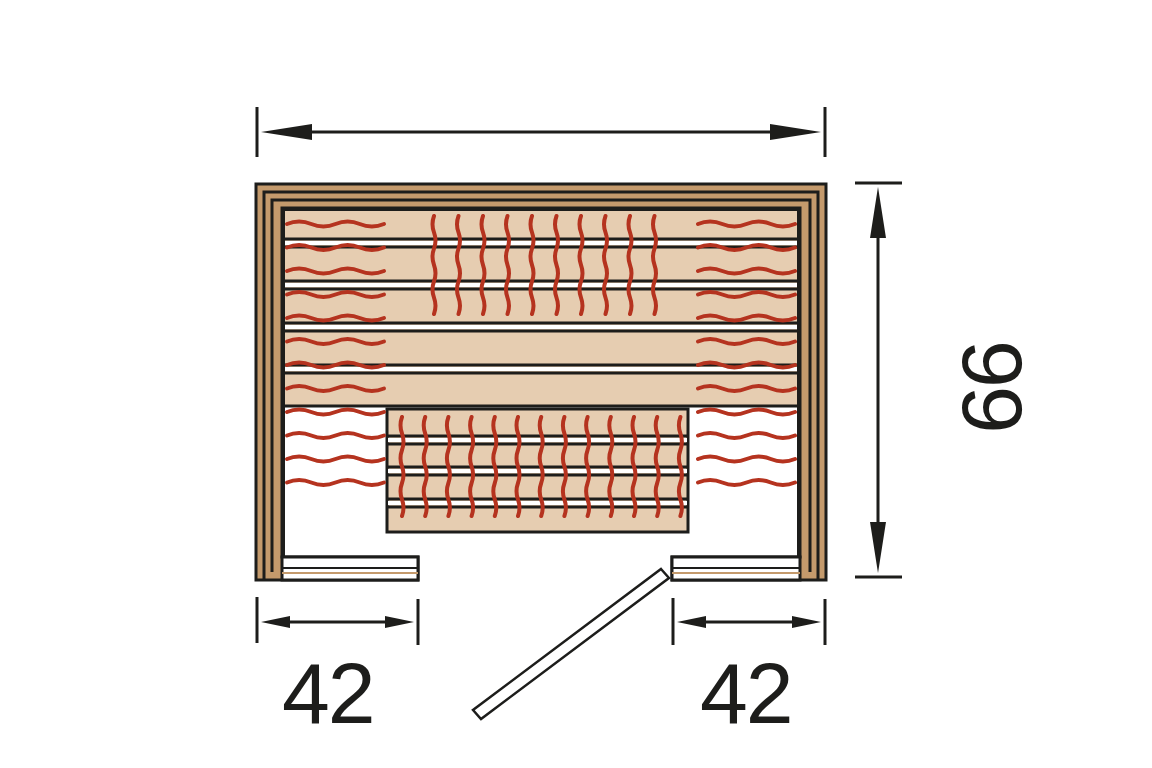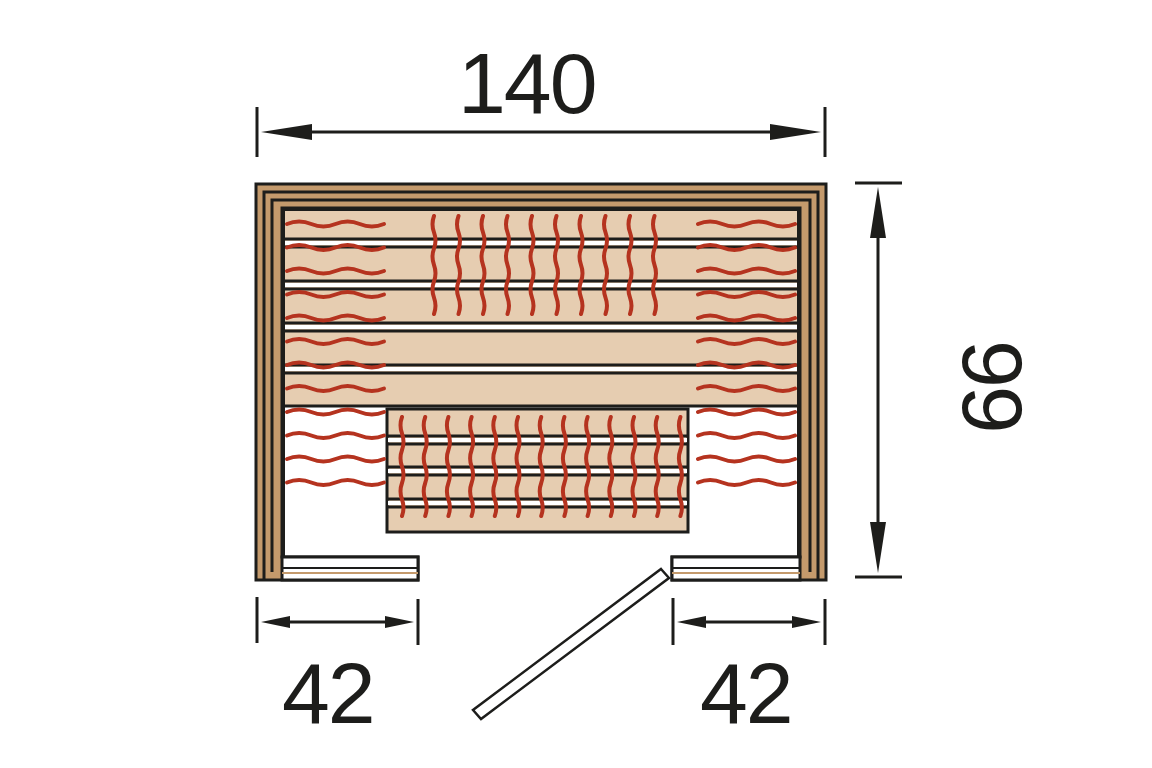--- a/index.html
+++ b/index.html
@@ -169,17 +169,16 @@
         <path d="M634,417 Q631,425.25 634,433.5 Q637,441.75 634,450 Q631,458.25 634,466.5 Q637,474.75 634,483 Q631,491.25 634,499.5 Q637,507.75 634,516"></path>
         <path d="M657.2,417 Q654.2,425.25 657.2,433.5 Q660.2,441.75 657.2,450 Q654.2,458.25 657.2,466.5 Q660.2,474.75 657.2,483 Q654.2,491.25 657.2,499.5 Q660.2,507.75 657.2,516"></path>
         <path d="M680.4,417 Q677.4,425.25 680.4,433.5 Q683.4,441.75 680.4,450 Q677.4,458.25 680.4,466.5 Q683.4,474.75 680.4,483 Q677.4,491.25 680.4,499.5 Q683.4,507.75 680.4,516"></path>
       </g>
 
     <g>
       <polygon points="661,569 669,578 481,719 473,710" fill="#ffffff" stroke="#1d1d1b" stroke-width="2.5"></polygon>
     </g>
   </svg>
 
-  <div class="dim-label" id="lbl-top">140</div>
   <div class="dim-label" id="lbl-right">99</div>
   <div class="dim-label" id="lbl-bl">42</div>
   <div class="dim-label" id="lbl-br">42</div>
 </div>
 
 </body></html>

